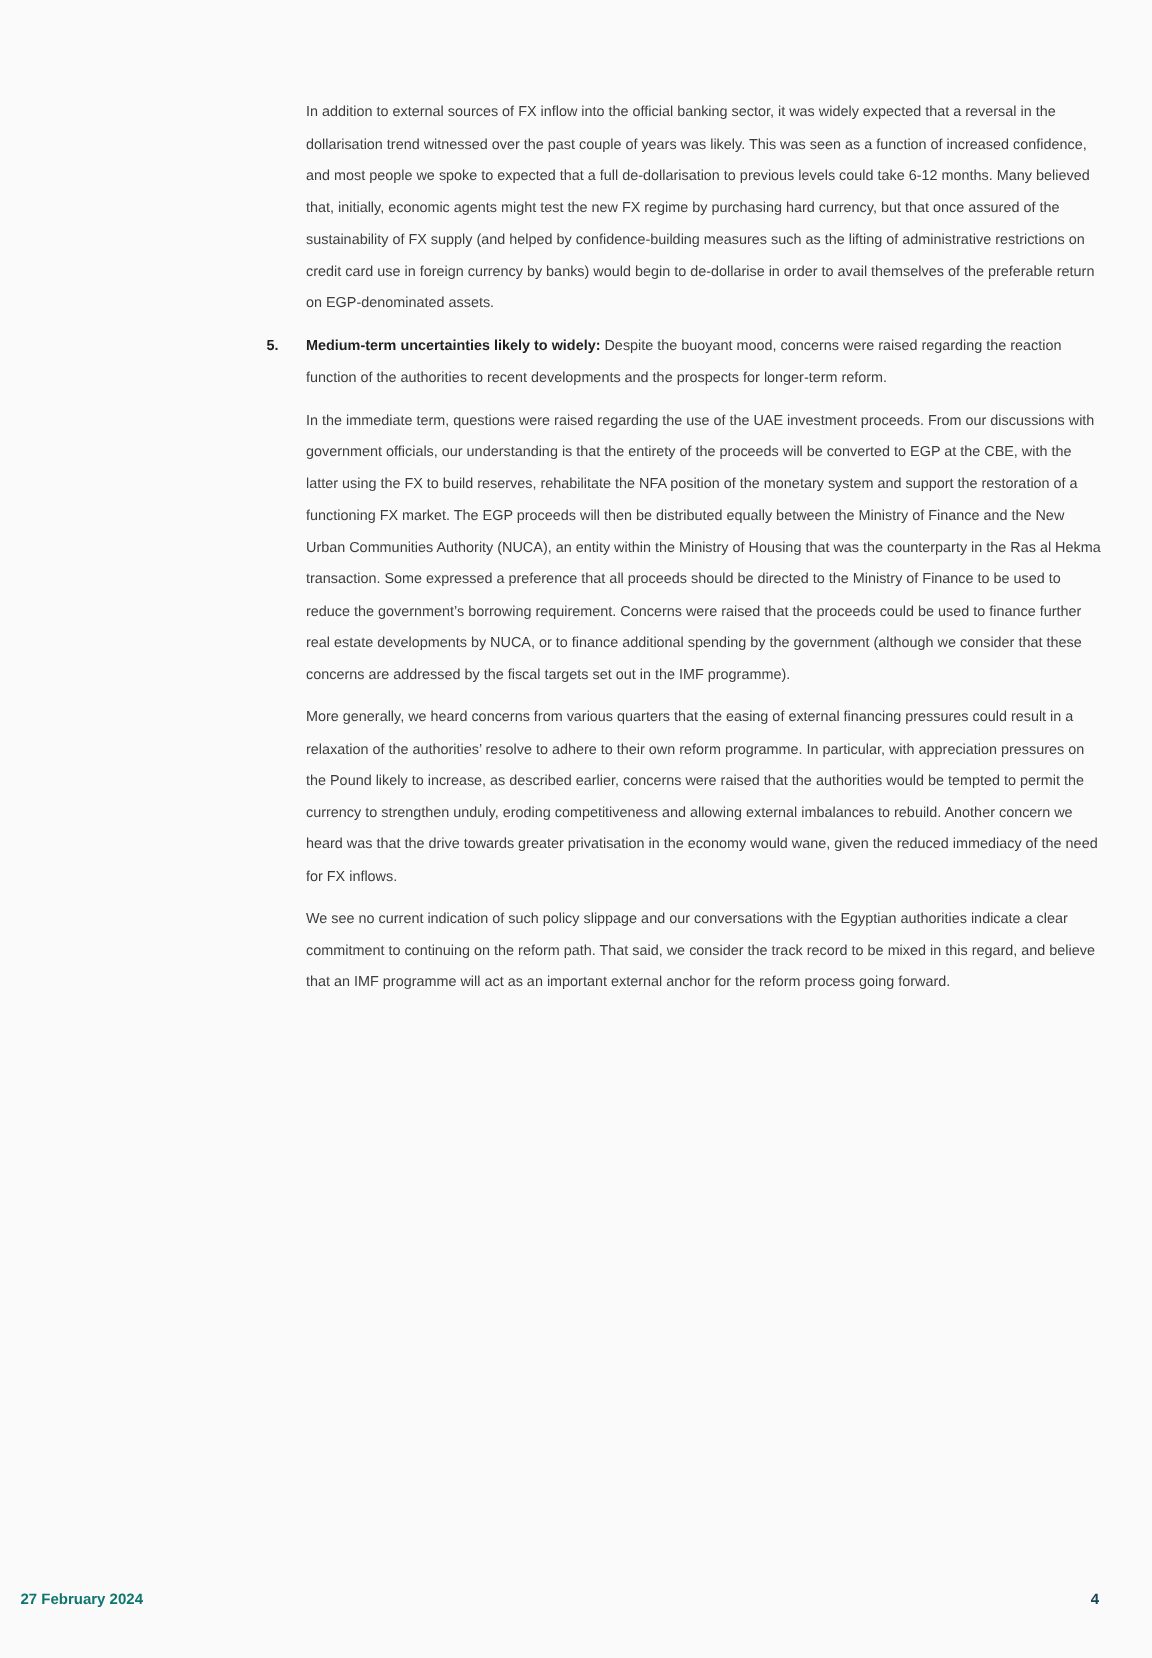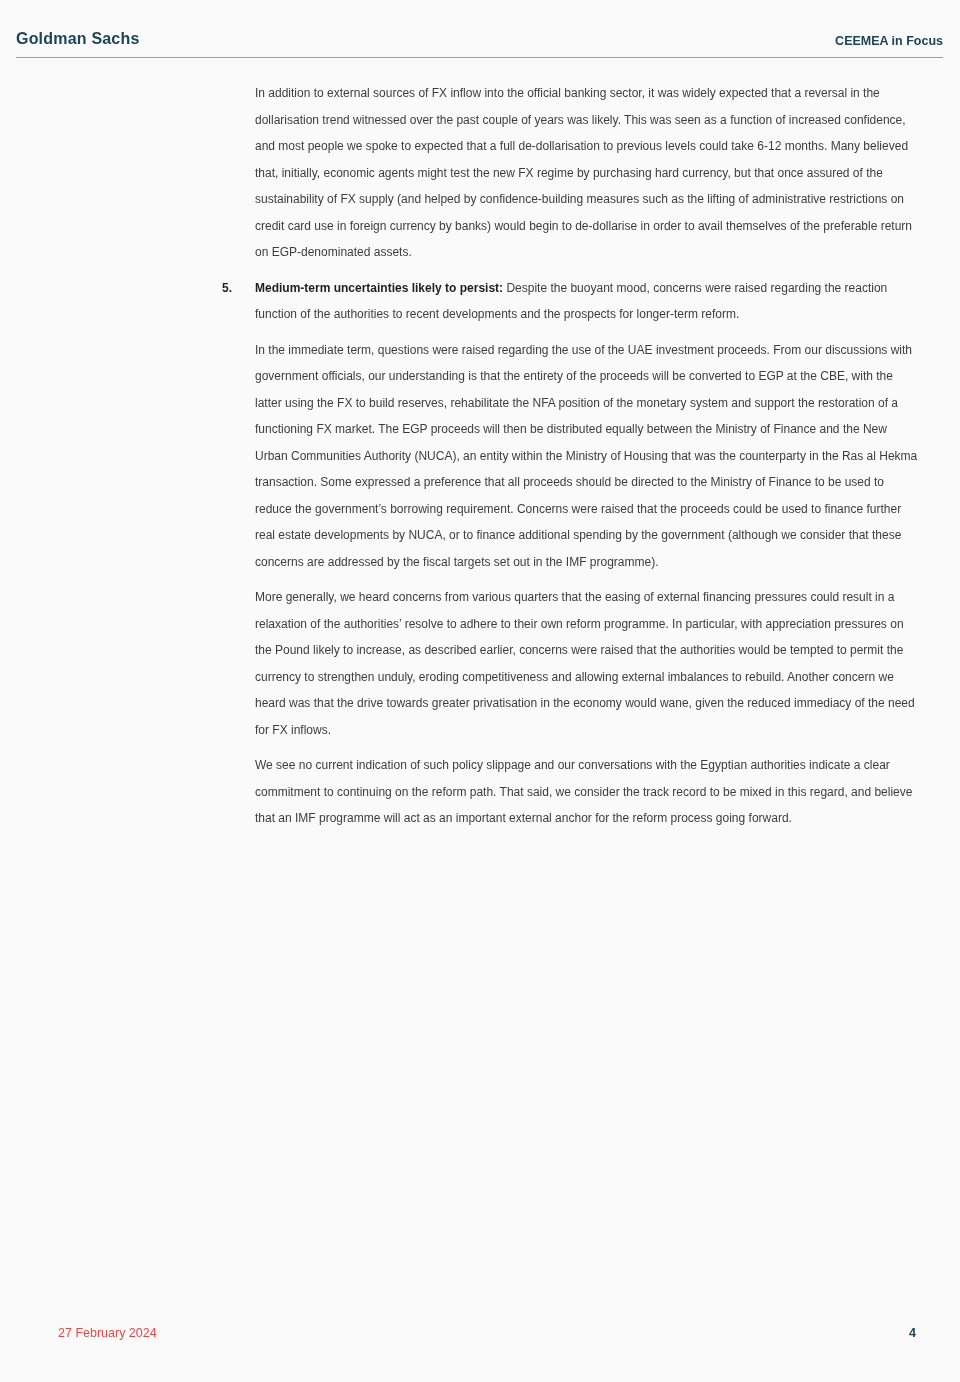--- a/index.html
+++ b/index.html
@@ -78,47 +78,42 @@
     position: absolute;
     left: 17px;
     right: 44px;
     top: 1326px;
     display: flex;
     justify-content: space-between;
     align-items: baseline;
   }
   .footer-date {
     font-size: 12.5px;
-    font-weight: 400;
-    color: #ef4444;
-    margin-left: 41px;
+    font-weight: 700;
+    color: #0f766e;
   }
   .footer-page {
     font-size: 12.5px;
     font-weight: 700;
     color: #1d4456;
   }
 </style>
 </head>
 <body>
 
 <div class="page">
 
-  <div class="header">
-    <span class="brand">Goldman Sachs</span>
-    <span class="publication">CEEMEA in Focus</span>
-  </div>
 
   <div class="doc-body">
 
     <p>In addition to external sources of FX inflow into the official banking sector, it was widely expected that a reversal in the dollarisation trend witnessed over the past couple of years was likely. This was seen as a function of increased confidence, and most people we spoke to expected that a full de-dollarisation to previous levels could take 6-12 months. Many believed that, initially, economic agents might test the new FX regime by purchasing hard currency, but that once assured of the sustainability of FX supply (and helped by confidence-building measures such as the lifting of administrative restrictions on credit card use in foreign currency by banks) would begin to de-dollarise in order to avail themselves of the preferable return on EGP-denominated assets.</p>
 
     <div class="list-item">
       <span class="list-number">5.</span>
-      <p><span class="bold-lead">Medium-term uncertainties likely to persist:</span><span> Despite the buoyant mood, concerns were raised regarding the reaction function of the authorities to recent developments and the prospects for longer-term reform.</span></p>
+      <p><span class="bold-lead">Medium-term uncertainties likely to widely:</span><span> Despite the buoyant mood, concerns were raised regarding the reaction function of the authorities to recent developments and the prospects for longer-term reform.</span></p>
     </div>
 
     <p>In the immediate term, questions were raised regarding the use of the UAE investment proceeds. From our discussions with government officials, our understanding is that the entirety of the proceeds will be converted to EGP at the CBE, with the latter using the FX to build reserves, rehabilitate the NFA position of the monetary system and support the restoration of a functioning FX market.  The EGP proceeds will then be distributed equally between the Ministry of Finance and the New Urban Communities Authority (NUCA), an entity within the Ministry of Housing that was the counterparty in the Ras al Hekma transaction. Some expressed a preference that all proceeds should be directed to the Ministry of Finance to be used to reduce the government’s borrowing requirement. Concerns were raised that the proceeds could be used to finance further real estate developments by NUCA, or to finance additional spending by the government (although we consider that these concerns are addressed by the fiscal targets set out in the IMF programme).</p>
 
     <p>More generally, we heard concerns from various quarters that the easing of external financing pressures could result in a relaxation of the authorities’ resolve to adhere to their own reform programme. In particular, with appreciation pressures on the Pound likely to increase, as described earlier, concerns were raised that the authorities would be tempted to permit the currency to strengthen unduly, eroding competitiveness and allowing external imbalances to rebuild. Another concern we heard was that the drive towards greater privatisation in the economy would wane, given the reduced immediacy of the need for FX inflows.</p>
 
     <p>We see no current indication of such policy slippage and our conversations with the Egyptian authorities indicate a clear commitment to continuing on the reform path. That said, we consider the track record to be mixed in this regard, and believe that an IMF programme will act as an important external anchor for the reform process going forward.</p>
 
   </div>
 

